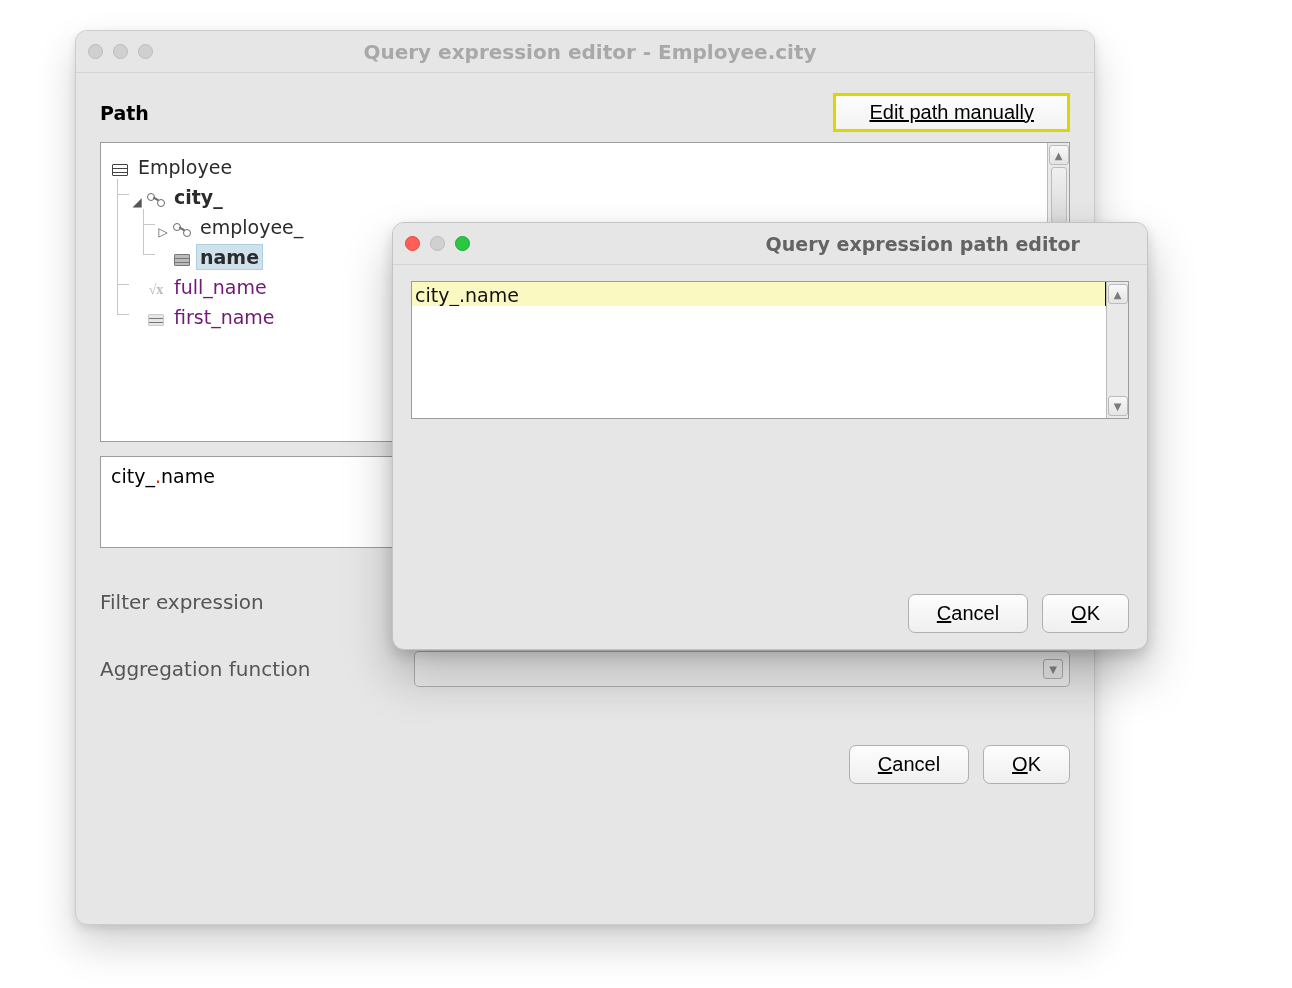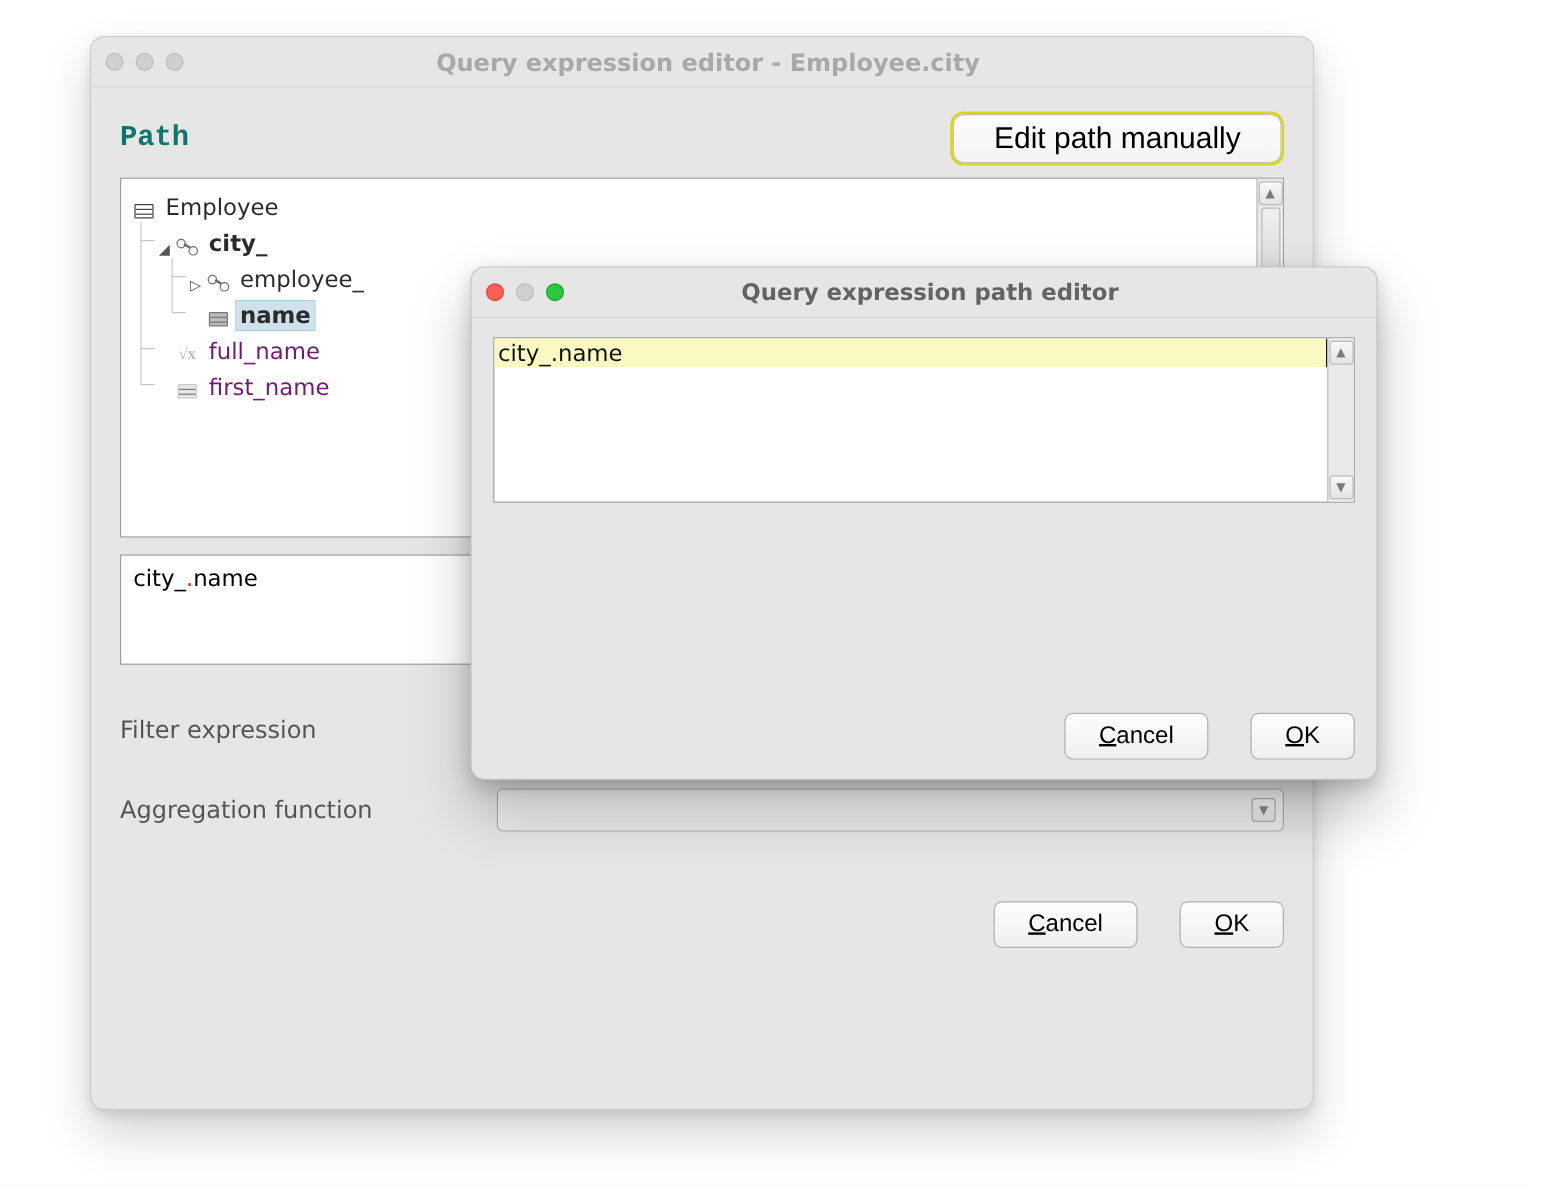--- a/index.html
+++ b/index.html
@@ -63,33 +63,33 @@
     padding: 20px 24px 18px 24px;
   }
 
   .path-header {
     display: flex;
     justify-content: space-between;
     align-items: center;
     margin-bottom: 10px;
   }
   .path-label {
-    font-size: 24px;
+    font-size: 19px;
     font-weight: 700;
-    color: #0f766e;
-    font-family: Liberation Mono, monospace;
+    color: #000000;
   }
   .edit-path-btn {
-    font-size: 25px;
+    font-size: 20px;
     padding: 6px 34px;
     background: linear-gradient(#fdfdfd,#f3f3f3);
     border: 2px solid #d9d900;
-    border-radius: 11px;
+    border-radius: 0;
     box-shadow: inset 0 0 0 1px #c0c0c0;
     cursor: pointer;
+    text-decoration: underline;
   }
 
   
   .tree-panel {
     display: flex;
     border: 1px solid #9c9c9c;
     background: #fff;
     height: 300px;
   }
   .tree-area {
@@ -179,38 +179,38 @@
 
   
   .form-row{display:flex;align-items:center;margin-top:36px;column-gap:14px;}
   .form-label{width:300px;font-size:20px;color:#555;}
   .no-filters{flex:1;font-size:20px;font-style:italic;color:#555;}
   .addfilter-btn{font-size:19px;padding:6px 24px;background:linear-gradient(#fbfbfb,#eee);border:1px solid #b0b0b0;border-radius:6px;cursor:pointer;}
   .agg-select{flex:1;height:36px;border:1px solid #b0b0b0;border-radius:5px;background:linear-gradient(#f7f7f7,#ececec);display:flex;align-items:center;justify-content:flex-end;padding:0 6px;}
   .agg-caret{width:20px;height:20px;border:1px solid #b0b0b0;border-radius:3px;display:flex;align-items:center;justify-content:center;background:linear-gradient(#f9f9f9,#e6e6e6);color:#888;font-size:10px;}
 
   .btn-row{display:flex;justify-content:flex-end;gap:14px;margin-top:58px;}
-  .std-btn{font-size:20px;padding:7px 28px;background:linear-gradient(#fdfdfd,#efefef);border:1px solid #b0b0b0;border-radius:7px;cursor:pointer;margin-left:21px;}
+  .std-btn{font-size:20px;padding:7px 28px;background:linear-gradient(#fdfdfd,#efefef);border:1px solid #b0b0b0;border-radius:7px;cursor:pointer;}
   .mn{text-decoration:underline;}
 
   
   .modal-window{
     position:absolute;
     left:392px; top:222px;
     width:756px; height:428px;
     background:#e6e6e6;
     border:1px solid #c3c3c3;
     border-radius:12px;
     box-shadow:0 26px 48px rgba(0,0,0,0.25),0 6px 14px rgba(0,0,0,0.15);
     overflow:hidden;
   }
   .modal-titlebar{
     height:42px;display:flex;align-items:center;padding:0 12px;background:#e6e6e6;border-bottom:1px solid #d4d4d4;
   }
-  .modal-title{flex:1;text-align:center;font-size:19px;font-weight:700;color:#636363;margin-right:55px;}
+  .modal-title{flex:1;text-align:right;font-size:19px;font-weight:700;color:#636363;margin-right:55px;}
 
   .modal-body{padding:16px 18px 16px 18px;display:flex;flex-direction:column;height:calc(100% - 42px);}
   .editor-box{flex:0 0 138px;display:flex;border:1px solid #9c9c9c;background:#fff;}
   .editor-text{flex:1;position:relative;overflow:hidden;}
   .hl-line{position:absolute;left:0;right:0;top:0;height:24px;background:#fbf9c2;}
   .editor-input{
     position:absolute;left:0;top:0;right:0;height:24px;
     padding:1px 3px 0 3px;font-size:19px;color:#111;background:transparent;border:none;outline:none;
     font-family:inherit;
     border-right:1px solid #111; 

